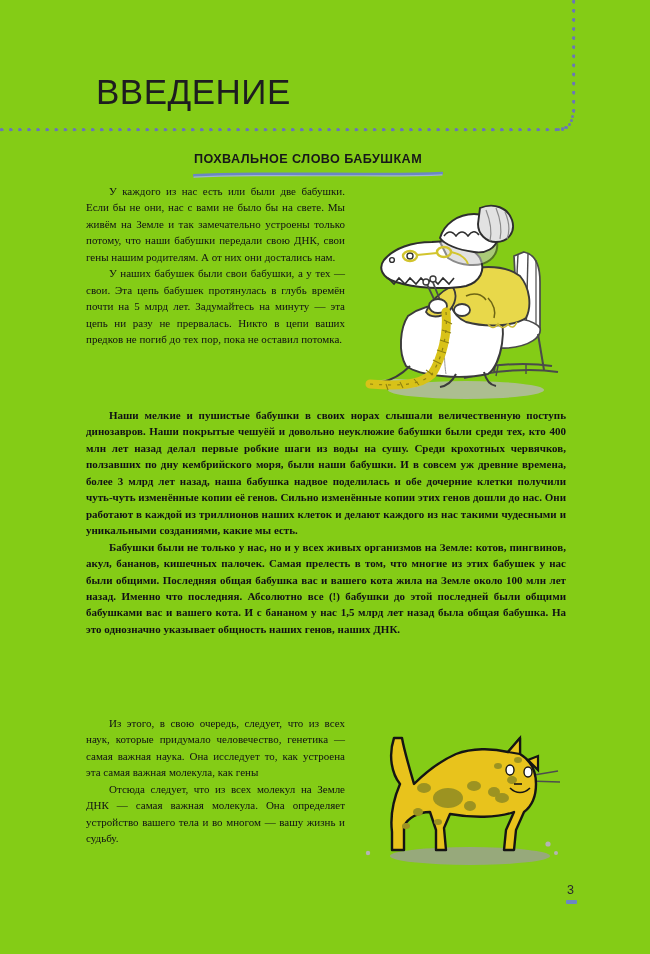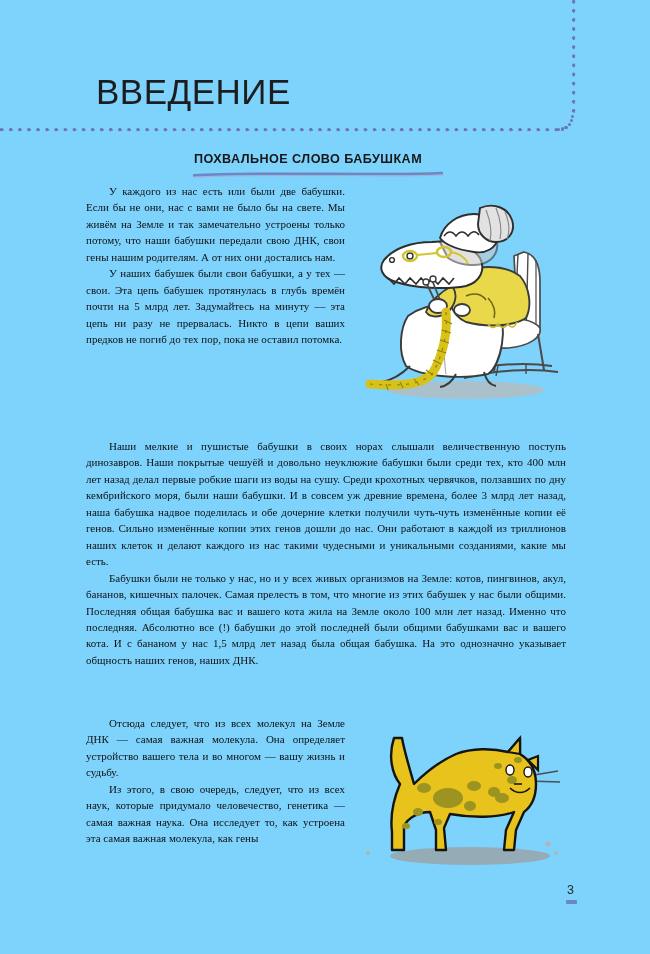--- a/index.html
+++ b/index.html
@@ -14,21 +14,21 @@
     overflow: hidden;
     font-family: "Liberation Serif", serif;
   }
 
   
   #page {
     position: absolute;
     left: 0; top: 0;
     width: 650px;
     height: 954px;
-    background: #7dd3fc;
+    background: #84cc16;
   }
 
   
   .dotted-h {
     position: absolute;
     left: 0;
     top: 128px;
     width: 564px;
     height: 4px;
     background-image: radial-gradient(circle at 1.7px 1.7px, #6b76b5 1.6px, rgba(107,118,181,0) 1.9px);
@@ -100,21 +100,21 @@
     color: #101014;
     text-align: justify;
     text-justify: inter-word;
     hyphens: manual;
   }
   .bodytext p {
     margin: 0;
     text-indent: 23px;
   }
   .col-narrow { left: 86px; top: 183px; width: 259px; }
-  .col-wide   { left: 86px; top: 438px; width: 480px; }
+  .col-wide   { left: 86px; top: 407px; width: 480px; font-weight: bold; }
   .col-tail   { left: 86px; top: 715px; width: 259px; }
 
   
   .folio {
     position: absolute;
     left: 567px;
     top: 883px;
     font-family: "Liberation Sans", sans-serif;
     font-size: 12.5px;
     color: #2b2b2e;
@@ -165,22 +165,22 @@
     <p>У каждого из нас есть или были две бабушки. Если бы не они, нас с вами не было бы на свете. Мы живём на Земле и так замечательно устроены только потому, что наши бабушки передали свою ДНК, свои гены нашим родителям. А от них они достались нам.</p>
     <p>У наших бабушек были свои бабушки, а у тех — свои. Эта цепь бабушек протянулась в глубь времён почти на 5 млрд лет. Задумайтесь на минуту — эта цепь ни разу не прервалась. Никто в цепи ваших предков не погиб до тех пор, пока не оставил потомка.</p>
   </div>
 
   <div class="bodytext col-wide">
     <p>Наши мелкие и пушистые бабушки в своих норах слышали величественную поступь динозавров. Наши покрытые чешуёй и довольно неуклюжие бабушки были среди тех, кто 400 млн лет назад делал первые робкие шаги из воды на сушу. Среди крохотных червячков, ползавших по дну кембрийского моря, были наши бабушки. И в совсем уж древние времена, более 3 млрд лет назад, наша бабушка надвое поделилась и обе дочерние клетки получили чуть-чуть изменённые копии её генов. Сильно изменённые копии этих генов дошли до нас. Они работают в каждой из триллионов наших клеток и делают каждого из нас такими чудесными и уникальными созданиями, какие мы есть.</p>
     <p>Бабушки были не только у нас, но и у всех живых организмов на Земле: котов, пингвинов, акул, бананов, кишечных палочек. Самая прелесть в том, что многие из этих бабушек у нас были общими. Последняя общая бабушка вас и вашего кота жила на Земле около 100 млн лет назад. Именно что последняя. Абсолютно все (!) бабушки до этой последней были общими бабушками вас и вашего кота. И с бананом у нас 1,5 млрд лет назад была общая бабушка. На это однозначно указывает общность наших генов, наших ДНК.</p>
   </div>
 
   <div class="bodytext col-tail">
+    <p>Из этого, в свою очередь, следует, что из всех наук, которые придумало человечество, генетика — самая важная наука. Она исследует то, как устроена эта самая важная молекула, как гены</p>
     <p>Отсюда следует, что из всех молекул на Земле ДНК — самая важная молекула. Она определяет устройство вашего тела и во многом — вашу жизнь и судьбу.</p>
-    <p>Из этого, в свою очередь, следует, что из всех наук, которые придумало человечество, генетика — самая важная наука. Она исследует то, как устроена эта самая важная молекула, как гены</p>
   </div>
 
   <svg class="illus illus-granny" viewBox="0 0 232 222">
     <g>
       <ellipse cx="118" cy="196" rx="78" ry="9" fill="#b9b9b9" opacity="0.75"></ellipse>
       <ellipse cx="48" cy="190" rx="26" ry="5" fill="#c4c4c4" opacity="0.7"></ellipse>
     </g>
 
     <g fill="#ffffff" stroke="#4a4a4a" stroke-width="1.7">
       <path d="M176,58 C186,60 192,70 192,88 L192,132 C192,140 186,144 178,142 L170,140 L166,62 Z"></path>

